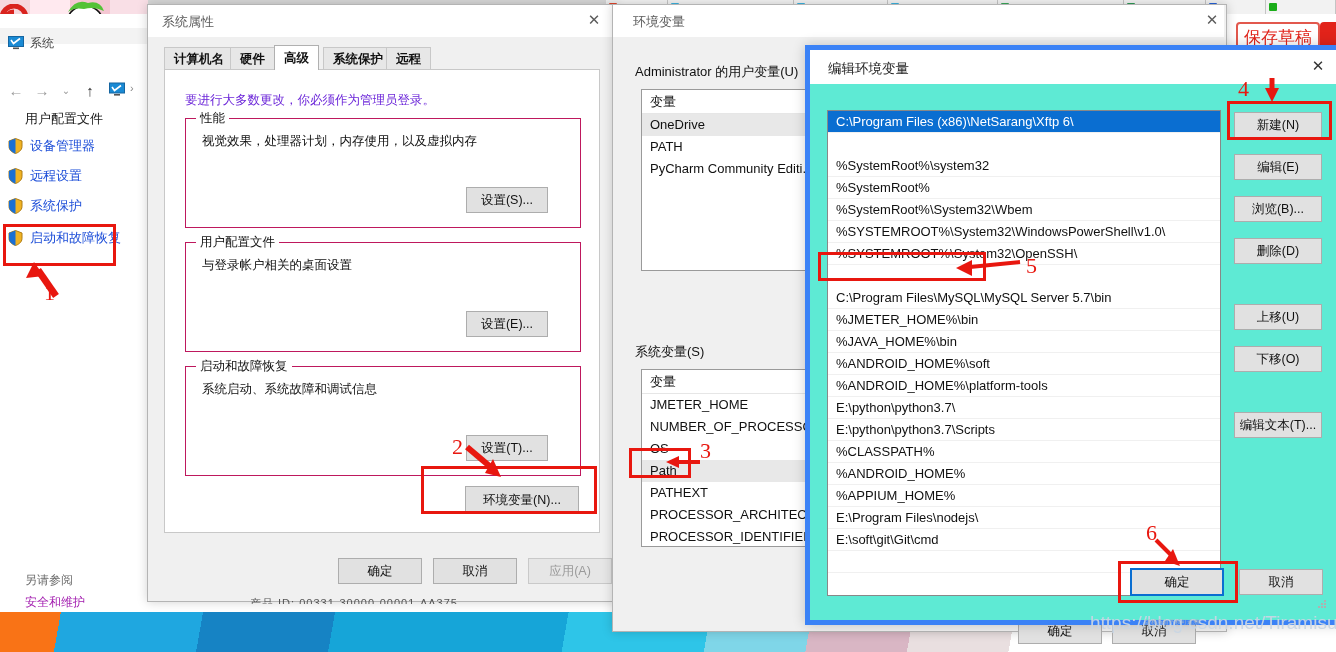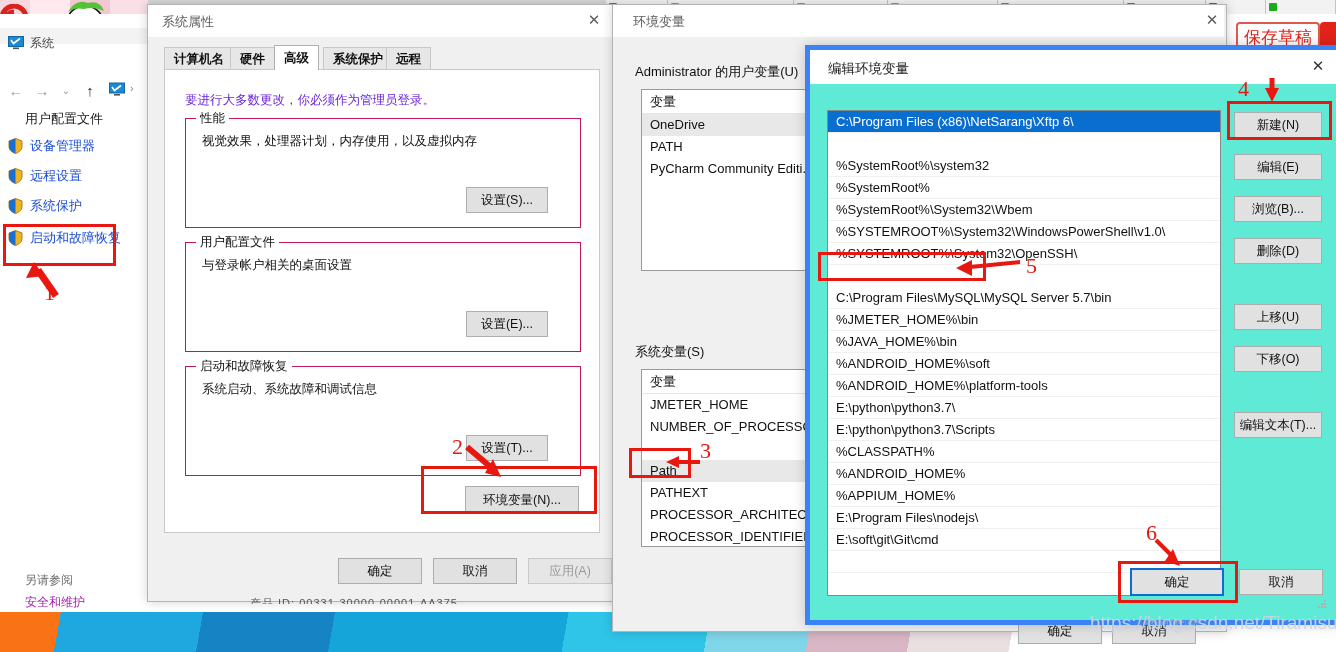--- a/index.html
+++ b/index.html
@@ -378,20 +378,21 @@
     <div class="ev-row sel" style="top:24px">OneDrive</div>
     <div class="ev-row" style="top:46px">PATH</div>
     <div class="ev-row" style="top:68px">PyCharm Community Editi...</div>
   </div>
 
   <div class="ev-section-label" style="left:22px;top:338px">系统变量(S)</div>
   <div class="ev-listbox" style="left:28px;top:364px;width:300px;height:176px">
     <div class="ev-col-head">变量</div>
     <div class="ev-row" style="top:24px">JMETER_HOME</div>
     <div class="ev-row" style="top:46px">NUMBER_OF_PROCESSORS</div>
+    <div class="ev-row" style="top:68px">OS</div>
     <div class="ev-row sel" style="top:90px">Path</div>
     <div class="ev-row" style="top:112px">PATHEXT</div>
     <div class="ev-row" style="top:134px">PROCESSOR_ARCHITECT...</div>
     <div class="ev-row" style="top:156px">PROCESSOR_IDENTIFIER</div>
   </div>
 </div>
 
 <div class="abs winbtn" id="ev-footer-ok">确定</div>
 <div class="abs winbtn" id="ev-footer-cancel">取消</div>
 

